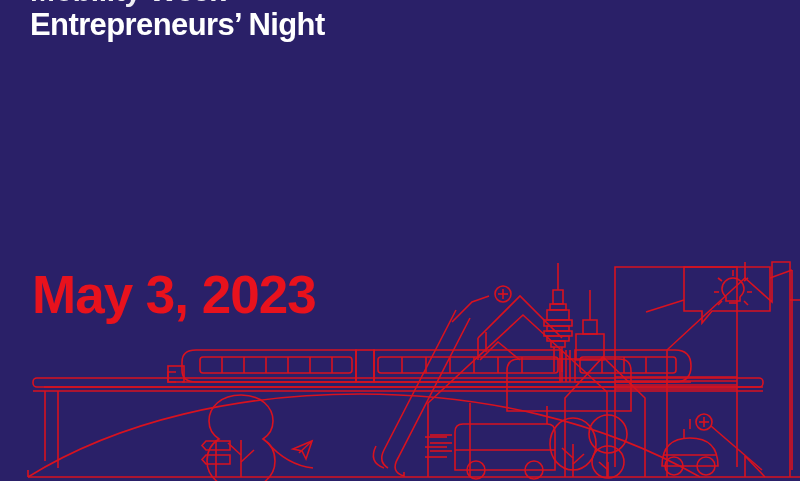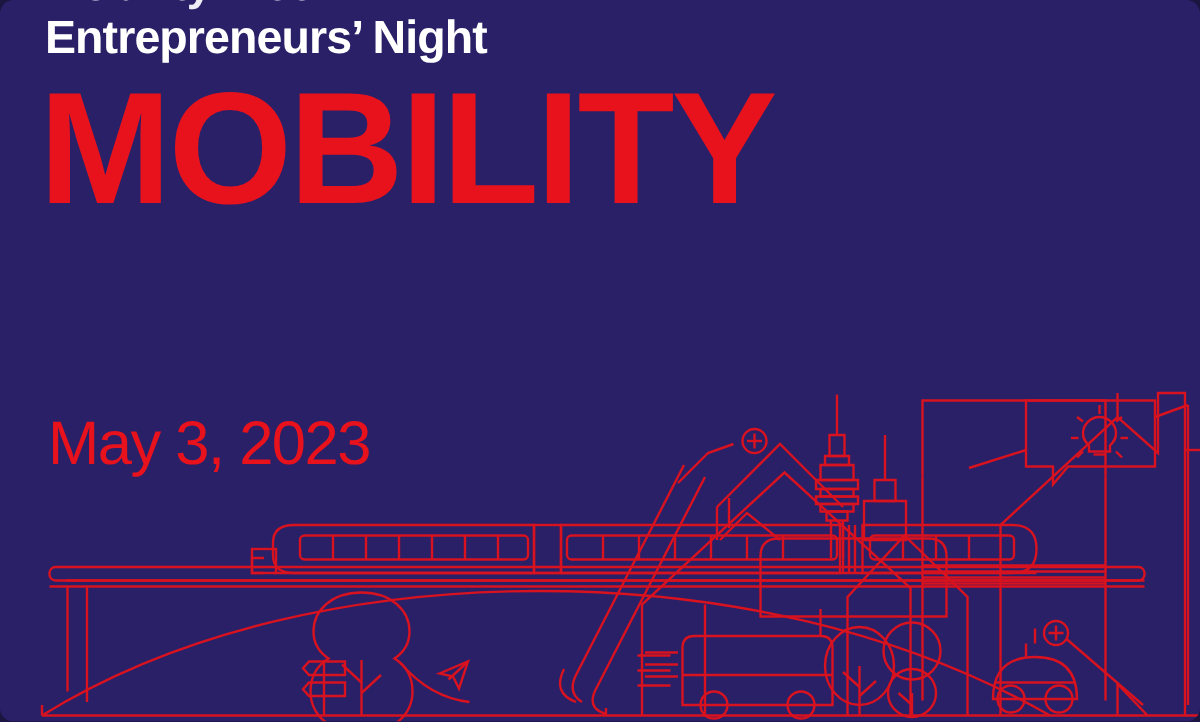--- a/index.html
+++ b/index.html
@@ -10,21 +10,20 @@
   }
   body {
     font-family: "Liberation Sans", sans-serif;
   }
   #banner {
     position: relative;
     width: 800px;
     height: 481px;
     overflow: hidden;
     background: #2a2068;
-    border-radius: 9px;
   }
 
   
   #illustration {
     position: absolute;
     left: 0;
     top: 0;
     width: 800px;
     height: 481px;
     z-index: 1;
@@ -88,23 +87,23 @@
     color: transparent;
     white-space: nowrap;
     -webkit-text-stroke: 2px #d8121f;
     text-stroke: 2px #d8121f;
   }
 
   .event-date {
     position: absolute;
     left: 32px;
     top: 272px;
-    font-size: 41px;
+    font-size: 53px;
     line-height: 46px;
-    font-weight: 400;
+    font-weight: 700;
     letter-spacing: -1px;
     color: #e8121d;
     white-space: nowrap;
   }
 </style>
 </head>
 <body>
 
 <div id="banner">
 
@@ -314,17 +313,16 @@
         <circle cx="706" cy="466" r="9"></circle>
         <path d="M690 429 l0 -10"></path>
       </g>
 
     </g>
   </svg>
 
   <div id="copy">
     <div class="kicker-clipped">Mobility Week</div>
     <div class="kicker">Entrepreneurs’ Night</div>
-    <div class="headline-solid">MOBILITY</div>
     <div class="event-date">May 3, 2023</div>
   </div>
 
 </div>
 
 </body></html>

